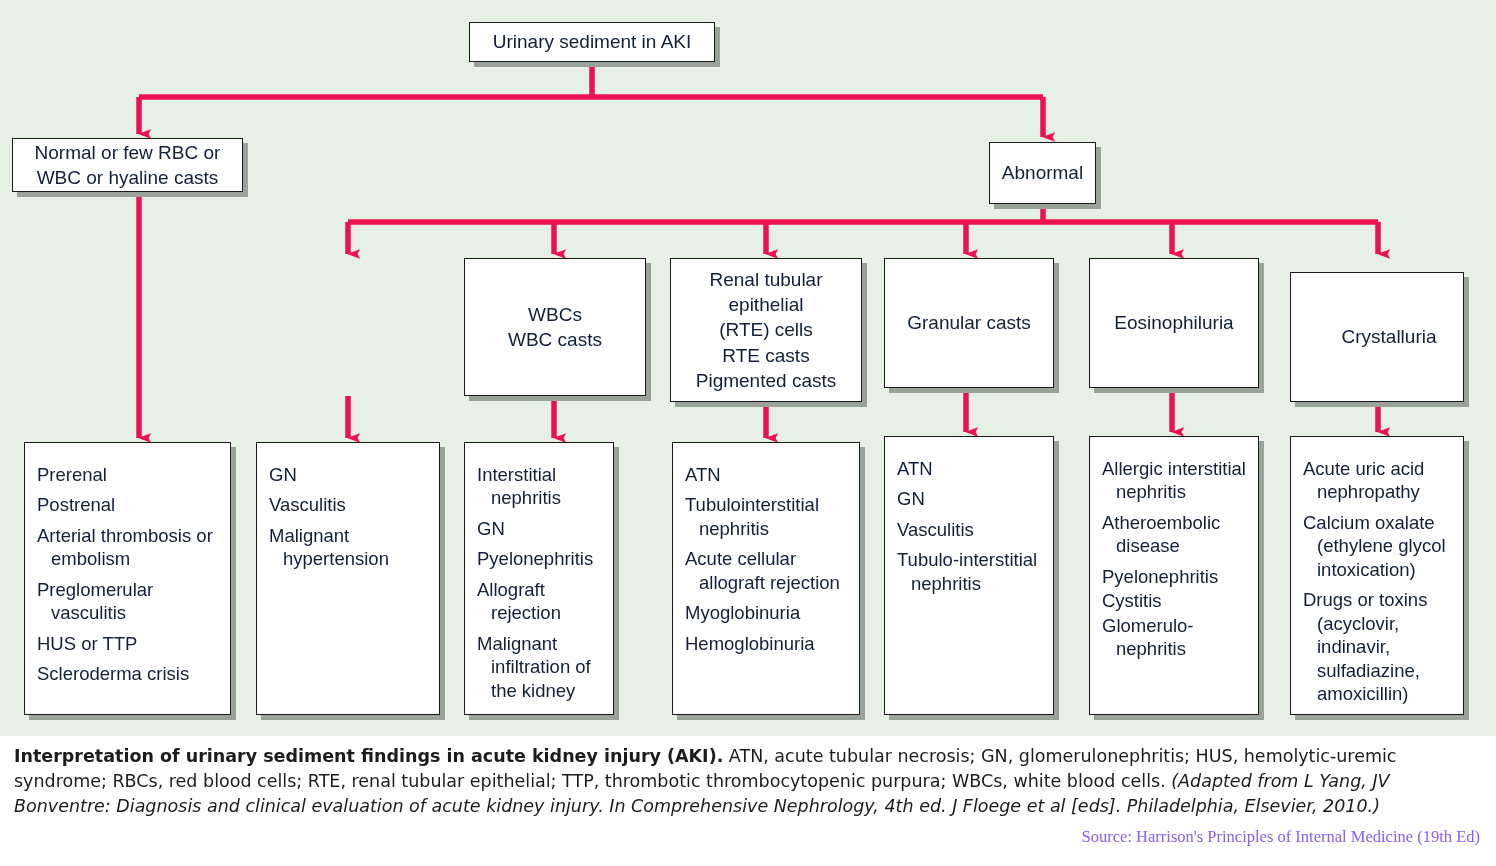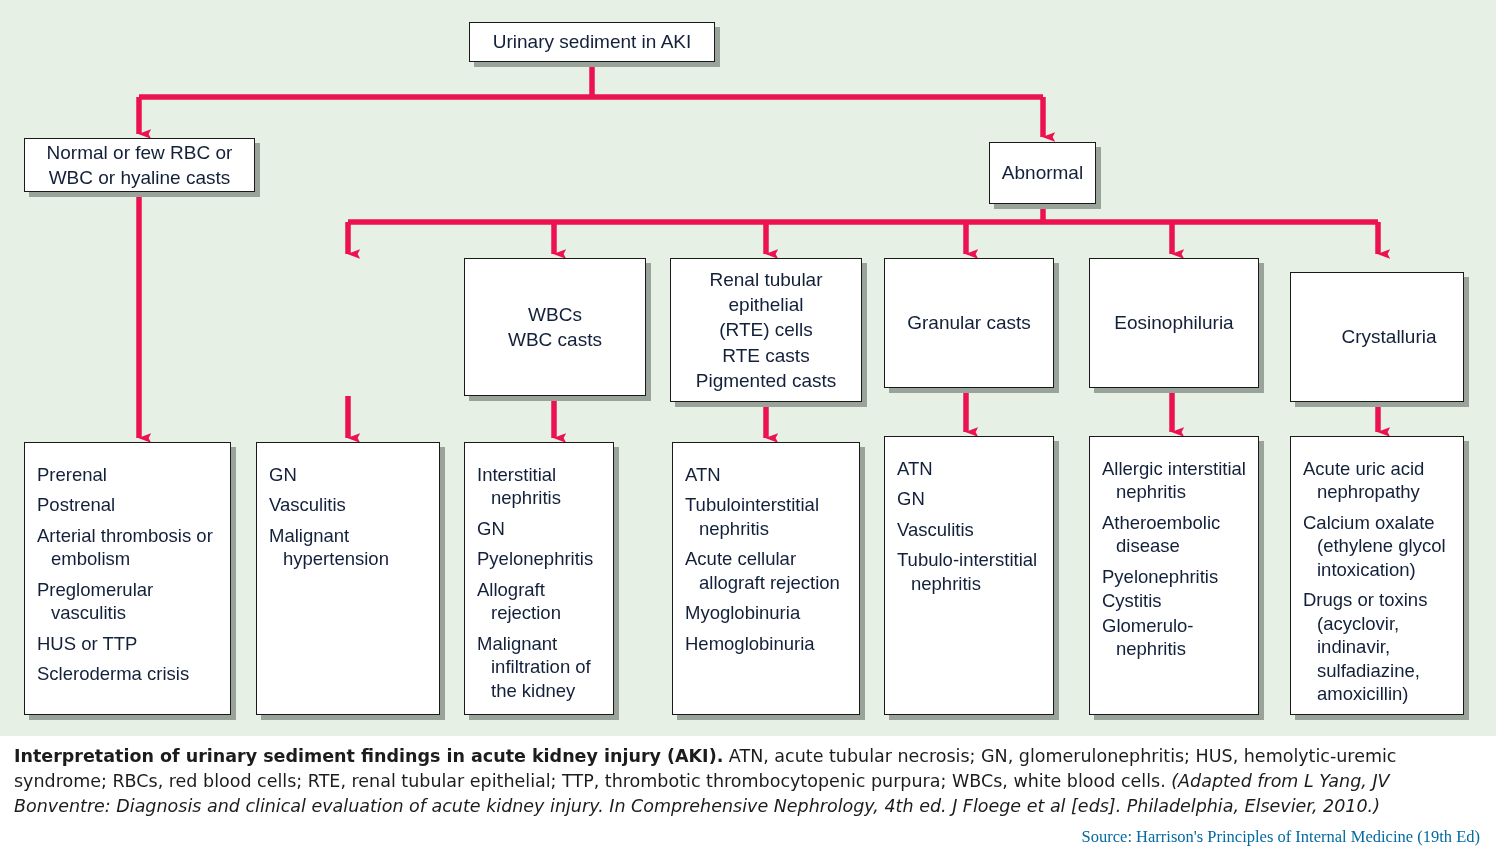--- a/index.html
+++ b/index.html
@@ -66,21 +66,21 @@
     padding:8px 14px 0 14px;
     box-sizing:border-box;
   }
   #caption .capbody{ text-align:left; }
   #caption .t{font-weight:bold;}
   #caption .it{font-style:italic;}
   .srcline{
     position:absolute;right:16px;bottom:6px;
     font-family:"Liberation Serif", serif;
     font-size:16.5px;
-    color:#0369a1;
+    color:#8b5cf6;
     white-space:nowrap;
   }
 </style>
 </head>
 <body>
 
 <div id="root">
 
   <div id="panel">
 
@@ -119,21 +119,21 @@
         <path d="M966 388 L966 432" marker-end="url(#ah)"></path>
         <path d="M1172 388 L1172 432" marker-end="url(#ah)"></path>
         <path d="M1378 388 L1378 432" marker-end="url(#ah)"></path>
       </g>
     </svg>
 
     <div class="node center" style="left:469px;top:22px;width:246px;height:40px;">
       <span class="inner">Urinary sediment in AKI</span>
     </div>
 
-    <div class="node center" style="left:24px;top:138px;width:231px;height:54px;align-items:center;">
+    <div class="node center" style="left:12px;top:138px;width:231px;height:54px;align-items:center;">
       <span class="inner">
         <span class="ln">Normal or few RBC or</span>
         <span class="ln">WBC or hyaline casts</span>
       </span>
     </div>
 
     <div class="node center" style="left:989px;top:142px;width:107px;height:62px;">
       <span class="inner">Abnormal</span>
     </div>
 

